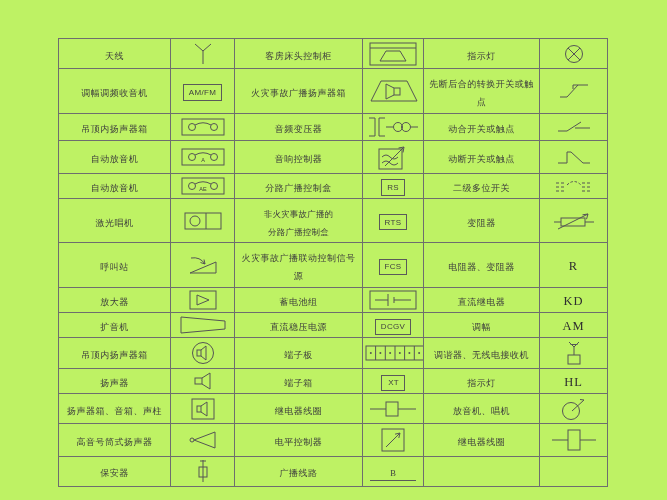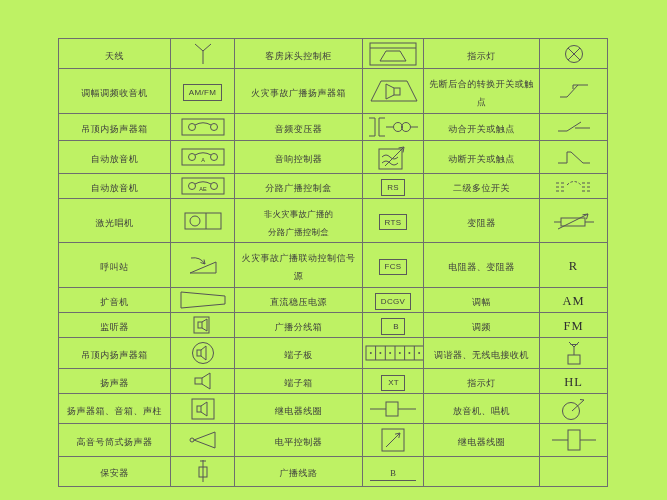--- a/index.html
+++ b/index.html
@@ -202,49 +202,53 @@
               <path class="ln" d="M2 18 H28 L28 7 Z"></path>
               <path class="ln" d="M3 3 Q12 1.5 17 9 M17 9 l-1 -4.5 M17 9 l-4.5 -1.5"></path>
             </svg>
           </td>
   <td><span class="lbl">火灾事故广播联动控制信号源</span></td>
   <td><span class="symbox">FCS</span></td>
   <td><span class="lbl">电阻器、变阻器</span></td>
   <td><span class="symletter">R</span></td>
 </tr>
 
+<tr>
+  <td><span class="lbl">放大器</span></td>
+  <td>
+            <svg width="28" height="20">
+              <rect class="ln" x="1" y="1" width="26" height="18"></rect>
+              <path class="ln" d="M8 5 V15 L20 10 Z"></path>
+            </svg>
+          </td>
+  <td><span class="lbl">蓄电池组</span></td>
+  <td>
+            <svg width="48" height="20">
+              <rect class="ln" x="1" y="1" width="46" height="18"></rect>
+              <path class="ln" d="M6 10 H19 M19 4 V16 M25 7 V13 M25 10 H42"></path>
+            </svg>
+          </td>
+  <td><span class="lbl">直流继电器</span></td>
+  <td><span class="symletter">KD</span></td>
+</tr>
 
 
 <tr>
   <td><span class="lbl">扩音机</span></td>
   <td>
             <svg width="46" height="18">
               <path class="ln" d="M1 1 L45 5 V13 L1 17 Z"></path>
             </svg>
           </td>
   <td><span class="lbl">直流稳压电源</span></td>
   <td><span class="symbox">DCGV</span></td>
   <td><span class="lbl">调幅</span></td>
   <td><span class="symletter">AM</span></td>
 </tr>
 
-<tr>
-  <td><span class="lbl">监听器</span></td>
-  <td>
-            <svg width="24" height="20">
-              <rect class="ln" x="3" y="2" width="15" height="16"></rect>
-              <rect class="ln" x="7" y="7" width="4" height="6"></rect>
-              <path class="ln" d="M11 7 L16 4 V16 L11 13"></path>
-            </svg>
-          </td>
-  <td><span class="lbl">广播分线箱</span></td>
-  <td><span class="symbox">B</span></td>
-  <td><span class="lbl">调频</span></td>
-  <td><span class="symletter">FM</span></td>
-</tr>
 
 <tr>
   <td><span class="lbl">吊顶内扬声器箱</span></td>
   <td>
             <svg width="24" height="24">
               <circle class="ln" cx="12" cy="12" r="10.5"></circle>
               <rect class="ln" x="6" y="9" width="4" height="6"></rect>
               <path class="ln" d="M10 9 L15 5 V19 L10 15"></path>
             </svg>
           </td>

